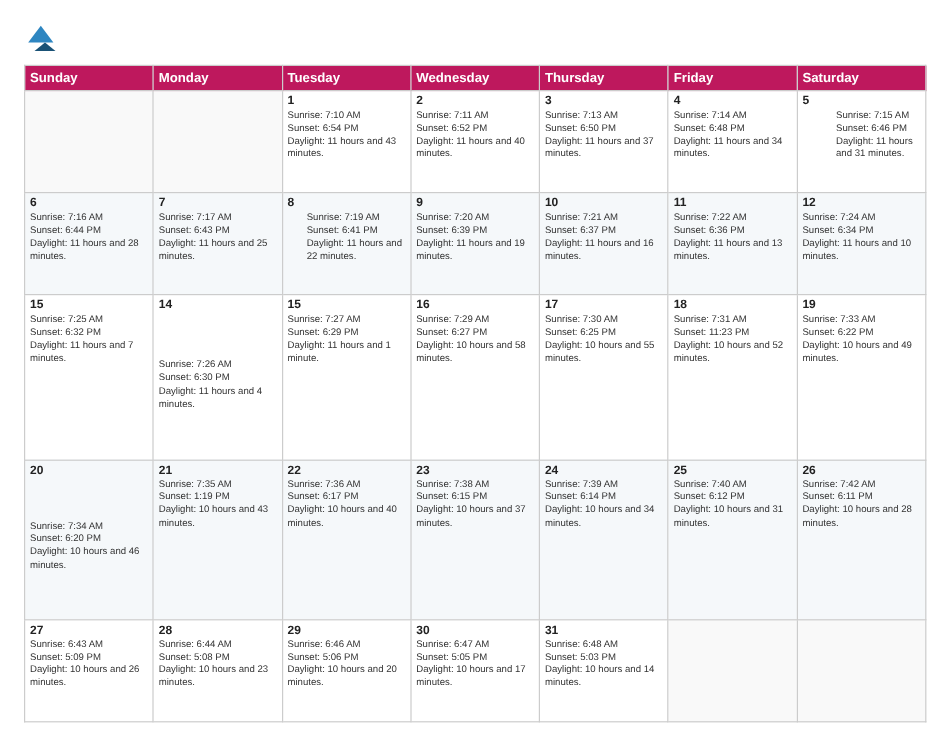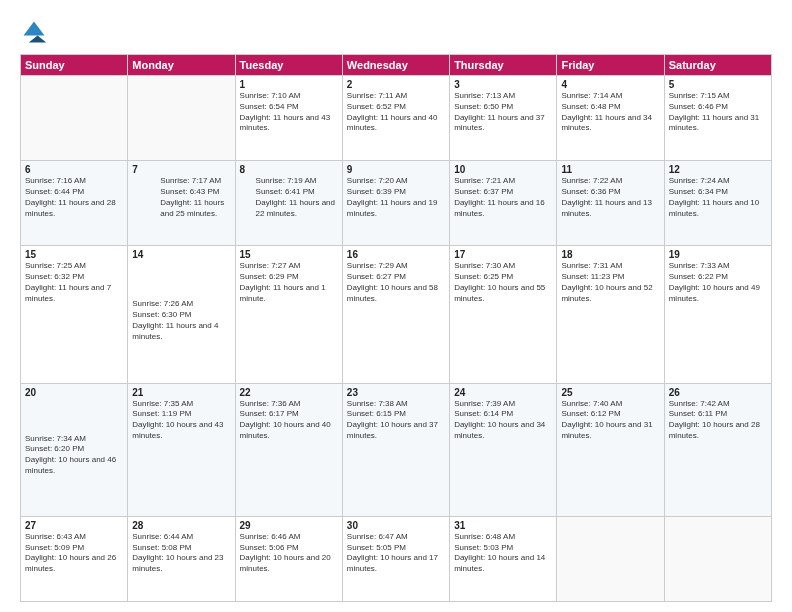--- a/index.html
+++ b/index.html
@@ -152,35 +152,35 @@
 Daylight: 11 hours and 37 minutes.</div>
           </td>
           <td>
             <span class="day-number">4</span>
             <div class="day-info" style="white-space: pre-line;">Sunrise: 7:14 AM
 Sunset: 6:48 PM
 Daylight: 11 hours and 34 minutes.</div>
           </td>
           <td>
             <span class="day-number">5</span>
-            <div class="day-info" style="white-space: pre-line;">Sunrise: 7:15 AM
+            <div class="day-info" style="white-space: pre-line; margin-left: 28px;">Sunrise: 7:15 AM
 Sunset: 6:46 PM
 Daylight: 11 hours and 31 minutes.</div>
           </td>
         </tr>
         <tr>
           <td>
             <span class="day-number">6</span>
             <div class="day-info" style="white-space: pre-line;">Sunrise: 7:16 AM
 Sunset: 6:44 PM
 Daylight: 11 hours and 28 minutes.</div>
           </td>
           <td>
             <span class="day-number">7</span>
-            <div class="day-info" style="white-space: pre-line; margin-left: 28px;">Sunrise: 7:17 AM
+            <div class="day-info" style="white-space: pre-line;">Sunrise: 7:17 AM
 Sunset: 6:43 PM
 Daylight: 11 hours and 25 minutes.</div>
           </td>
           <td>
             <span class="day-number">8</span>
             <div class="day-info" style="white-space: pre-line; margin-left: 16px;">Sunrise: 7:19 AM
 Sunset: 6:41 PM
 Daylight: 11 hours and 22 minutes.</div>
           </td>
           <td>

